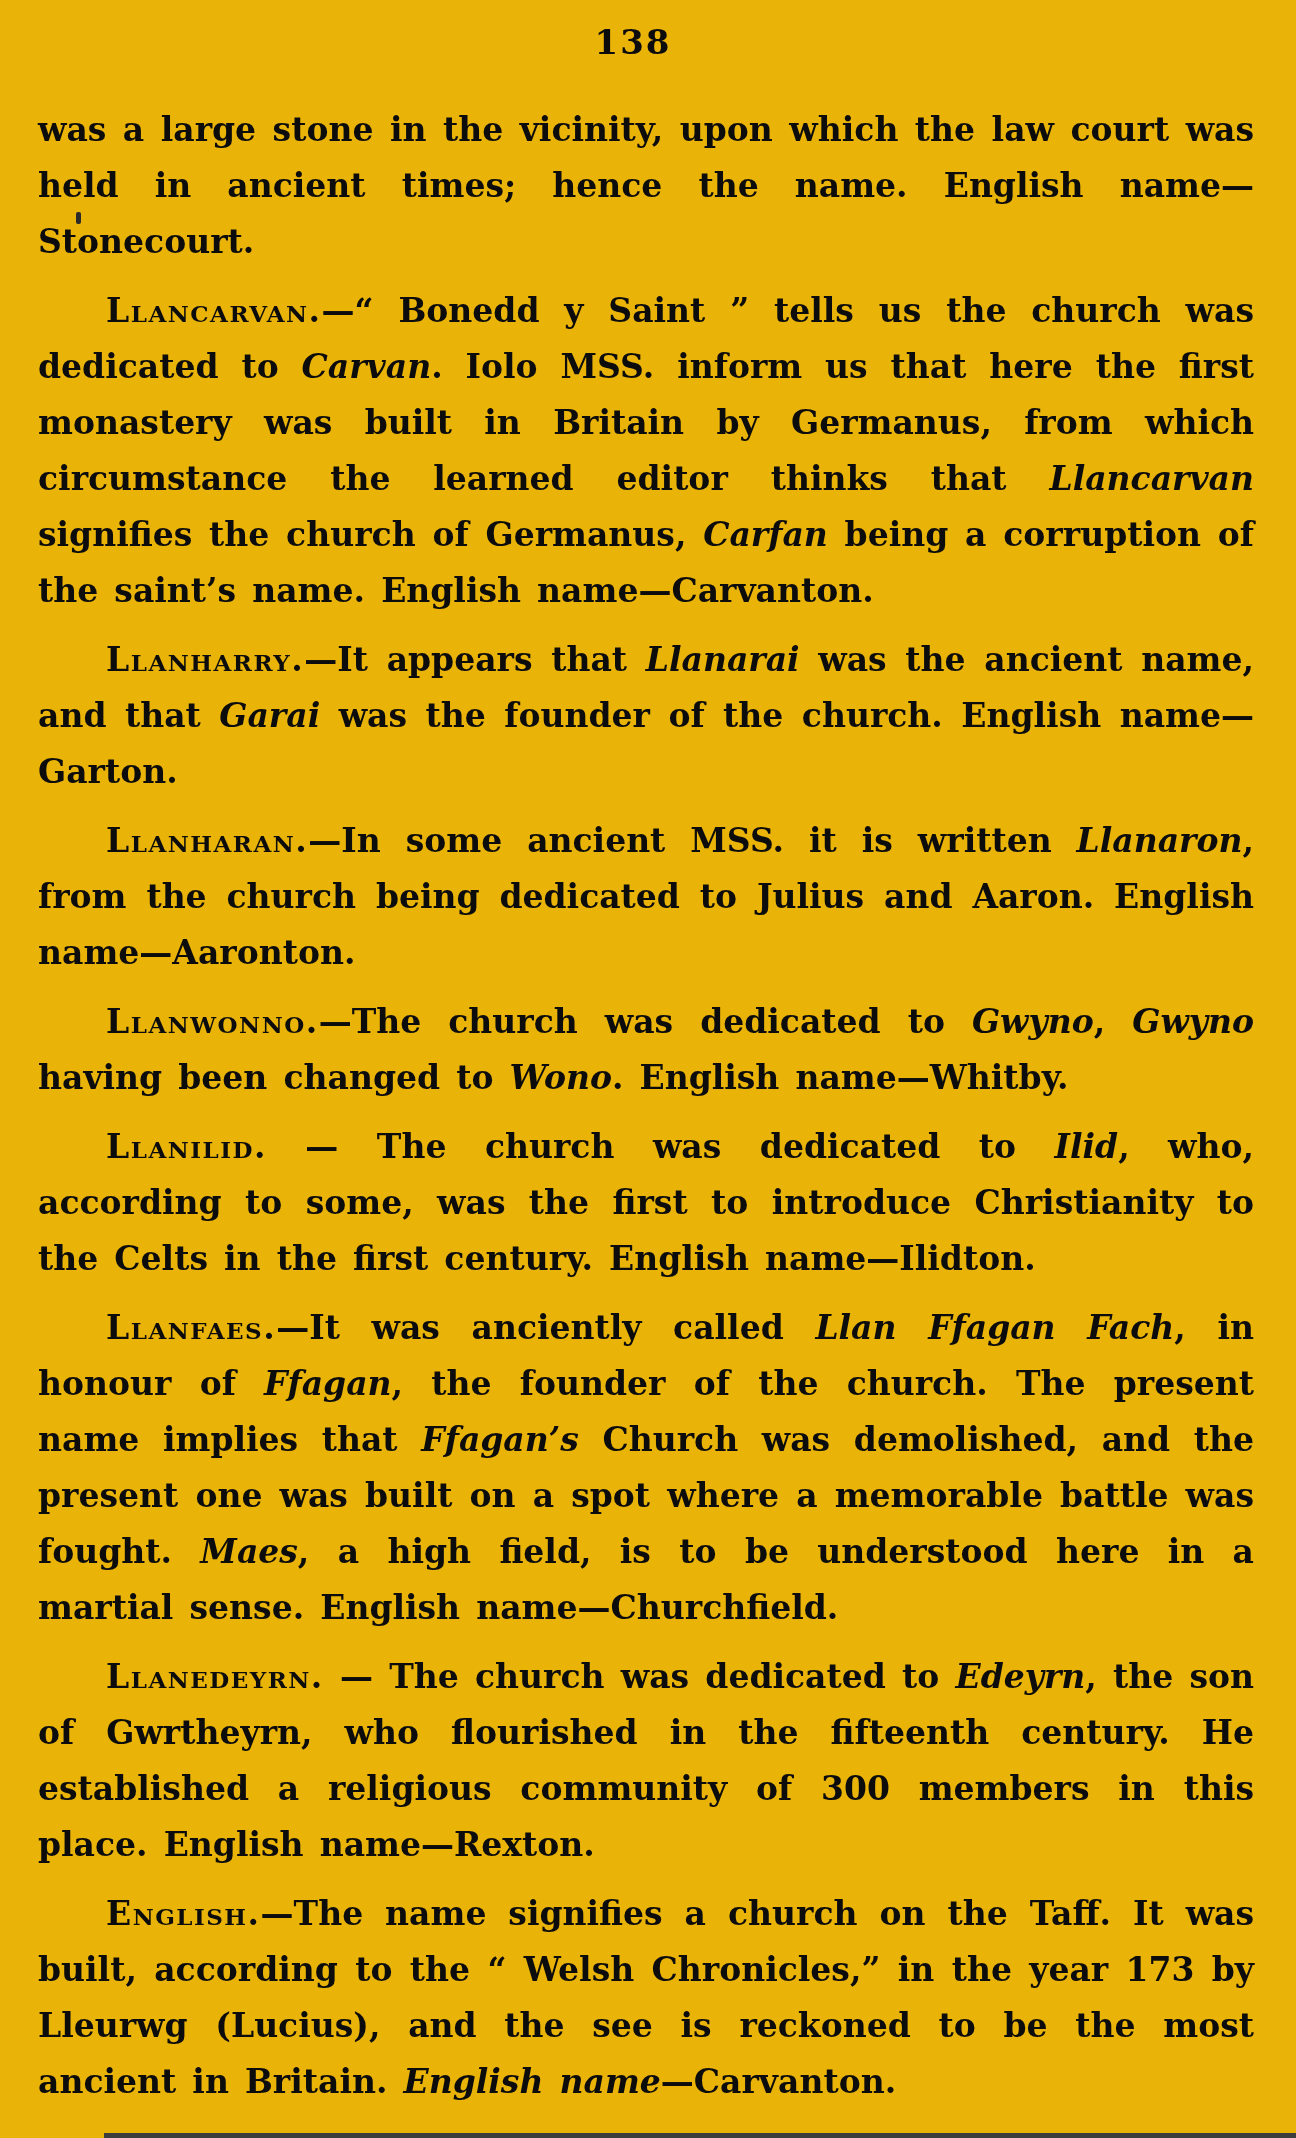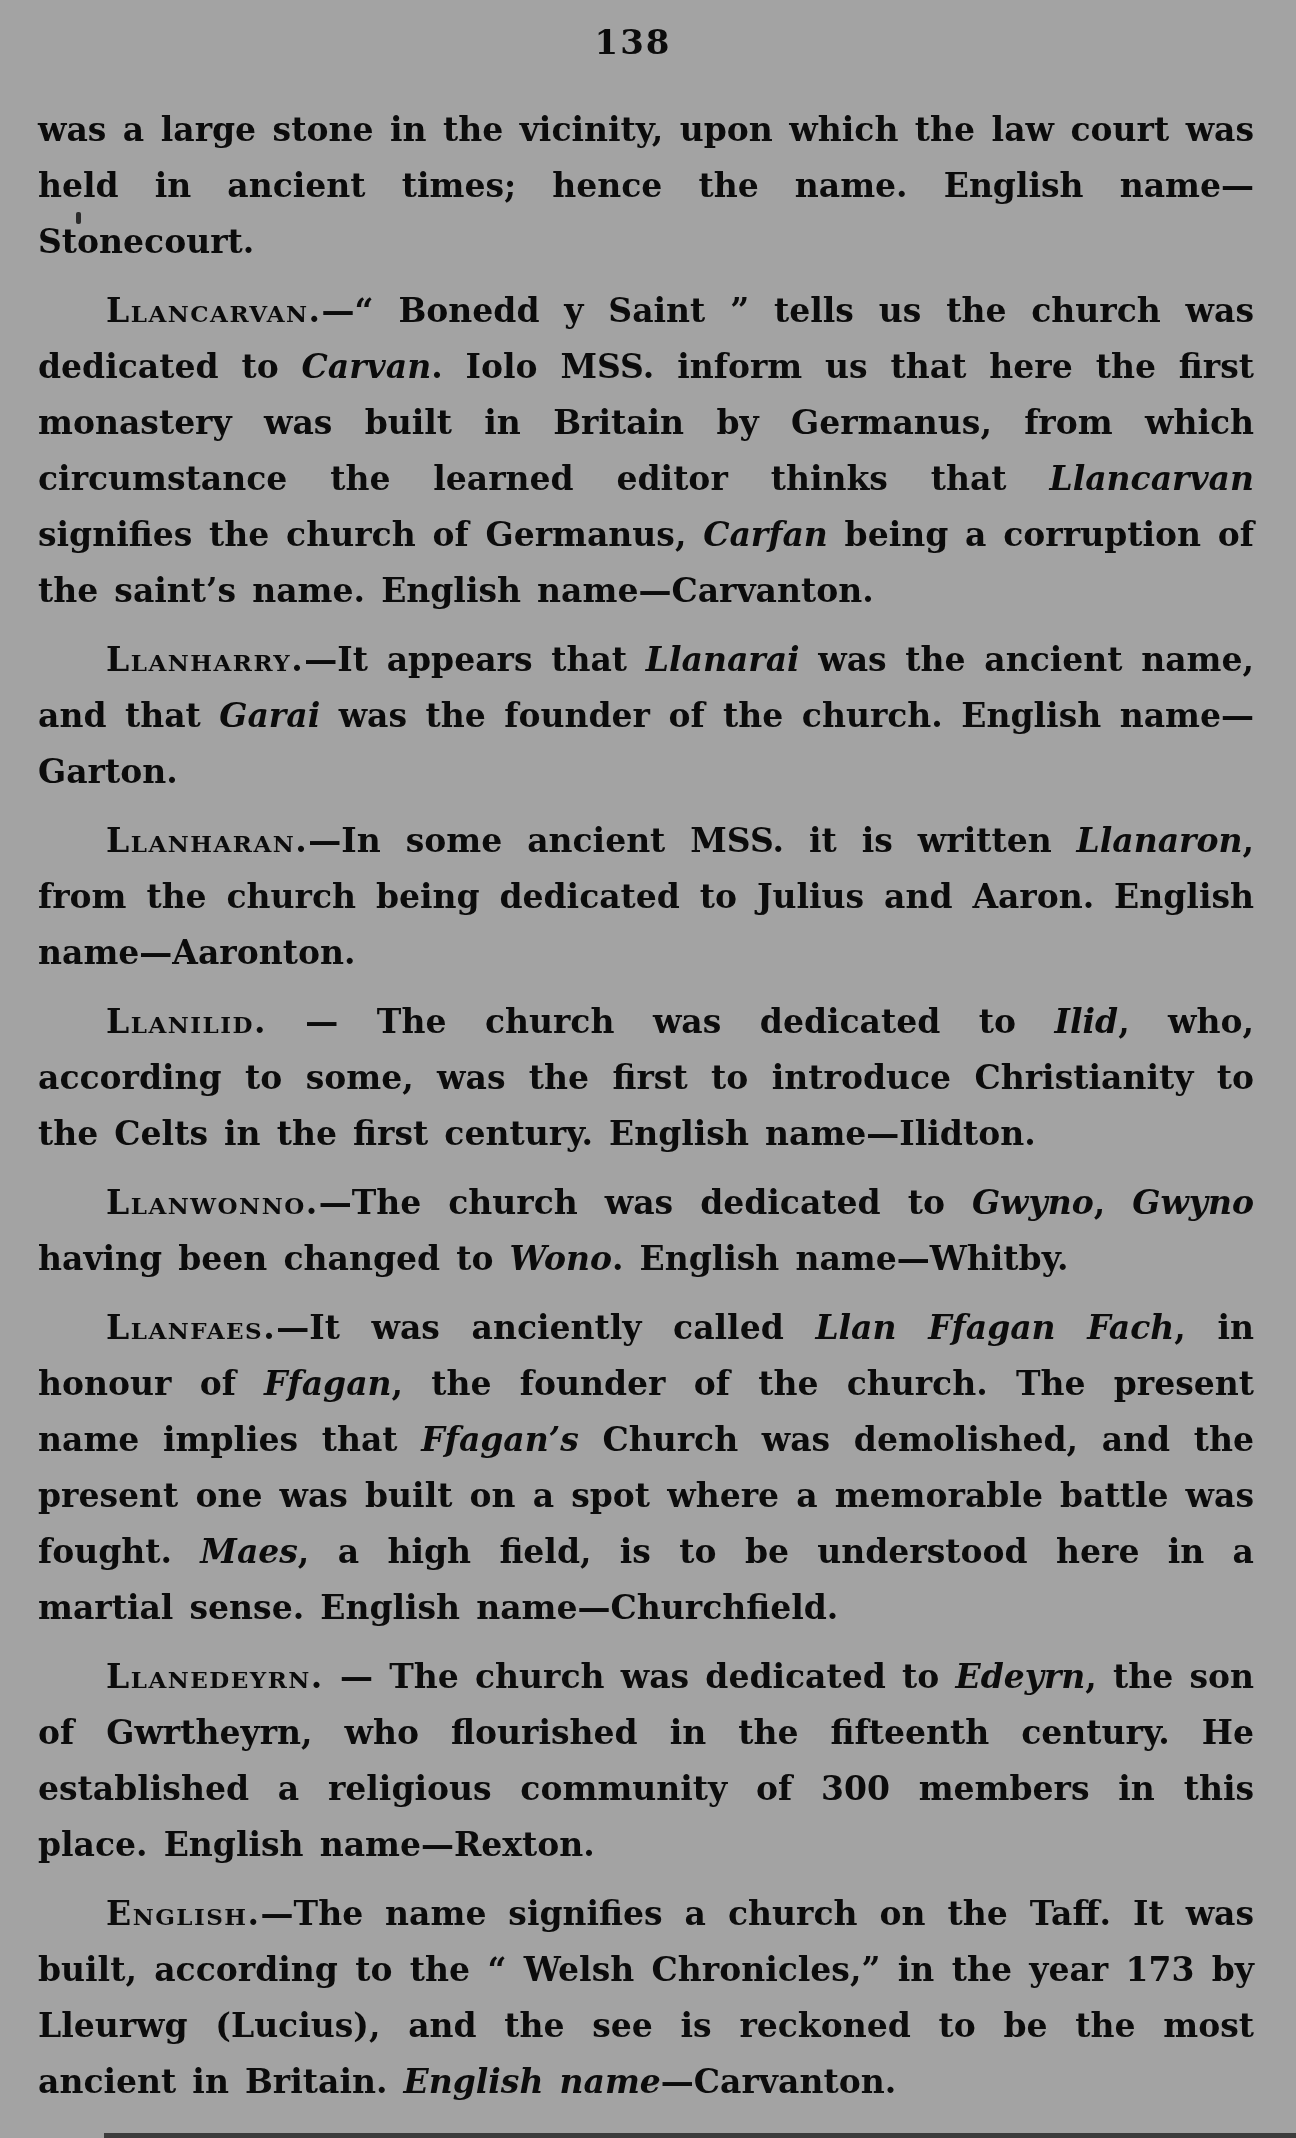--- a/index.html
+++ b/index.html
@@ -4,21 +4,21 @@
 <style>
   html, body {
     margin: 0;
     padding: 0;
     background: #ffffff;
   }
   .page {
     position: relative;
     width: 1296px;
     height: 2138px;
-    background: #a3a3a3;
+    background: #eab308;
     color: #0c0c0c;
     font-family: "DejaVu Serif", "Liberation Serif", serif;
     overflow: hidden;
     box-sizing: border-box;
   }
   .page-number {
     text-align: center;
     font-size: 34px;
     font-weight: 700;
     letter-spacing: 2px;
@@ -70,21 +70,21 @@
 <div class="page">
   <div class="page-number">138</div>
 
   <div class="scan-speck"></div>
 
   <div class="page-body">
       <p class="para"><span class="normal">was a large stone in the vicinity, upon which the law court was held in ancient times; hence the name. English name—Stonecourt.</span></p>
       <p class="para indent"><span class="smallcaps">Llancarvan.</span><span class="normal">—“ Bonedd y Saint ” tells us the church was dedicated to </span><span class="italic">Carvan</span><span class="normal">.  Iolo MSS. inform us that here the first monastery was built in Britain by Germanus, from which circumstance the learned editor thinks that </span><span class="italic">Llancarvan</span><span class="normal"> signifies the church of Germanus, </span><span class="italic">Carfan</span><span class="normal"> being a corruption of the saint’s name.  English name—Carvanton.</span></p>
       <p class="para indent"><span class="smallcaps">Llanharry.</span><span class="normal">—It appears that </span><span class="italic">Llanarai</span><span class="normal"> was the ancient name, and that </span><span class="italic">Garai</span><span class="normal"> was the founder of the church.  English name—Garton.</span></p>
       <p class="para indent"><span class="smallcaps">Llanharan.</span><span class="normal">—In some ancient MSS. it is written </span><span class="italic">Llanaron</span><span class="normal">, from the church being dedicated to Julius and Aaron.  English name—Aaronton.</span></p>
+      <p class="para indent"><span class="smallcaps">Llanwonno.</span><span class="normal">—The church was dedicated to </span><span class="italic">Gwyno</span><span class="normal">, </span><span class="italic">Gwyno</span><span class="normal"> having been changed to </span><span class="italic">Wono</span><span class="normal">.  English name—Whitby.</span></p>
       <p class="para indent"><span class="smallcaps">Llanilid.</span><span class="normal"> — The church was dedicated to </span><span class="italic">Ilid</span><span class="normal">, who, according to some, was the first to introduce Christianity to the Celts in the first century.  English name—Ilidton.</span></p>
-      <p class="para indent"><span class="smallcaps">Llanwonno.</span><span class="normal">—The church was dedicated to </span><span class="italic">Gwyno</span><span class="normal">, </span><span class="italic">Gwyno</span><span class="normal"> having been changed to </span><span class="italic">Wono</span><span class="normal">.  English name—Whitby.</span></p>
       <p class="para indent"><span class="smallcaps">Llanfaes.</span><span class="normal">—It was anciently called </span><span class="italic">Llan Ffagan Fach</span><span class="normal">, in honour of </span><span class="italic">Ffagan</span><span class="normal">, the founder of the church.  The present name implies that </span><span class="italic">Ffagan’s</span><span class="normal"> Church was demolished, and the present one was built on a spot where a memorable battle was fought.  </span><span class="italic">Maes</span><span class="normal">, a high field, is to be understood here in a martial sense. English name—Churchfield.</span></p>
       <p class="para indent"><span class="smallcaps">Llanedeyrn.</span><span class="normal"> — The church was dedicated to </span><span class="italic">Edeyrn</span><span class="normal">, the son of Gwrtheyrn, who flourished in the fifteenth century.  He established a religious community of 300 members in this place.  English name—Rexton.</span></p>
       <p class="para indent"><span class="smallcaps">English.</span><span class="normal">—The name signifies a church on the Taff.  It was built, according to the “ Welsh Chronicles,” in the year 173 by Lleurwg (Lucius), and the see is reckoned to be the most ancient in Britain. </span><span class="italic">English name</span><span class="normal">—Carvanton.</span></p>
     </div>
 
   <div class="scan-edge-artifact"></div>
 </div>
 
 </body></html>

